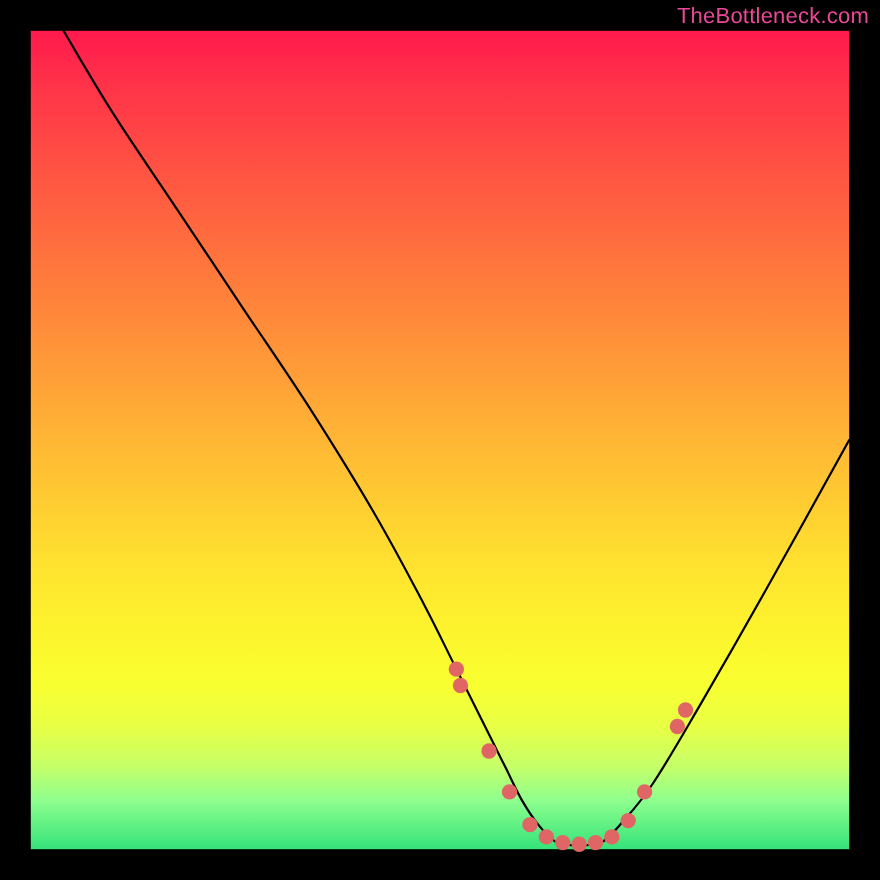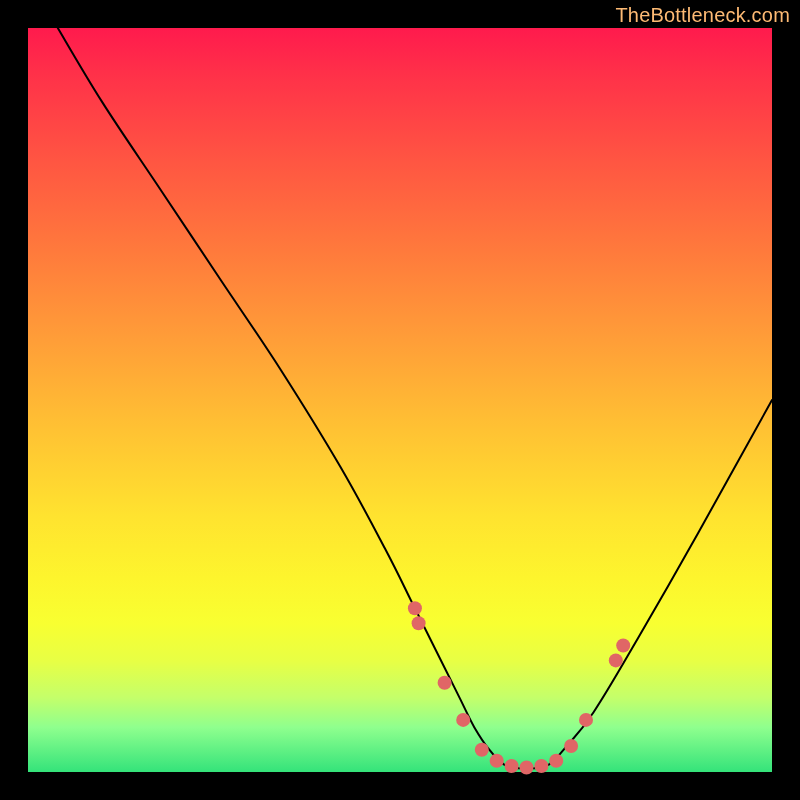--- a/index.html
+++ b/index.html
@@ -37,21 +37,21 @@
       #e8ff44 85%,
       #c4ff6a 90%,
       #8fff8e 94%,
       #34e37a 100%
     );
   }
   .attribution {
     position: absolute;
     top: 4px;
     right: 10px;
-    color: #fdba74;
+    color: #ec4899;
     font-size: 20px;
     font-weight: 500;
     letter-spacing: 0.2px;
     user-select: none;
   }
   svg.curve {
     position: absolute;
     left: 0; top: 0;
     width: 744px;
     height: 744px;

